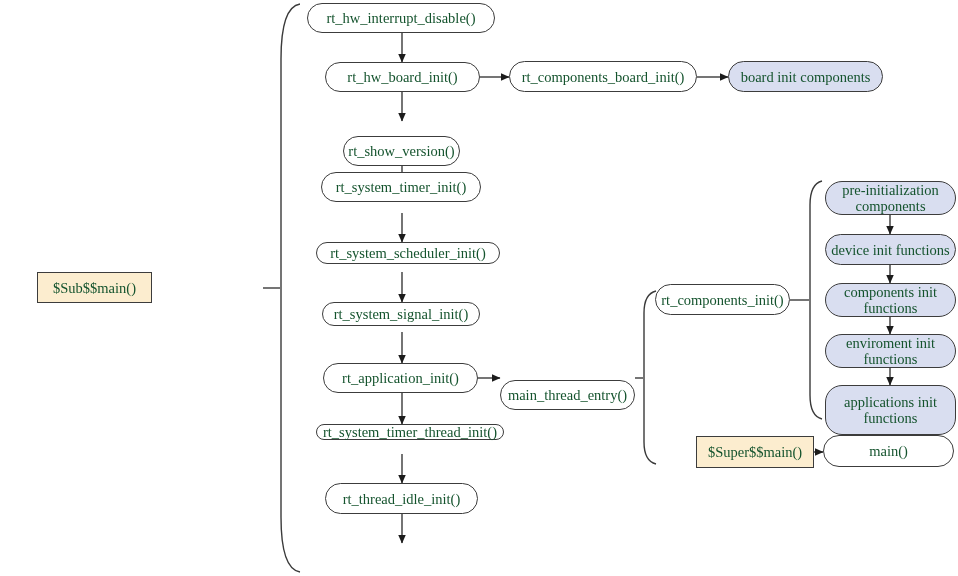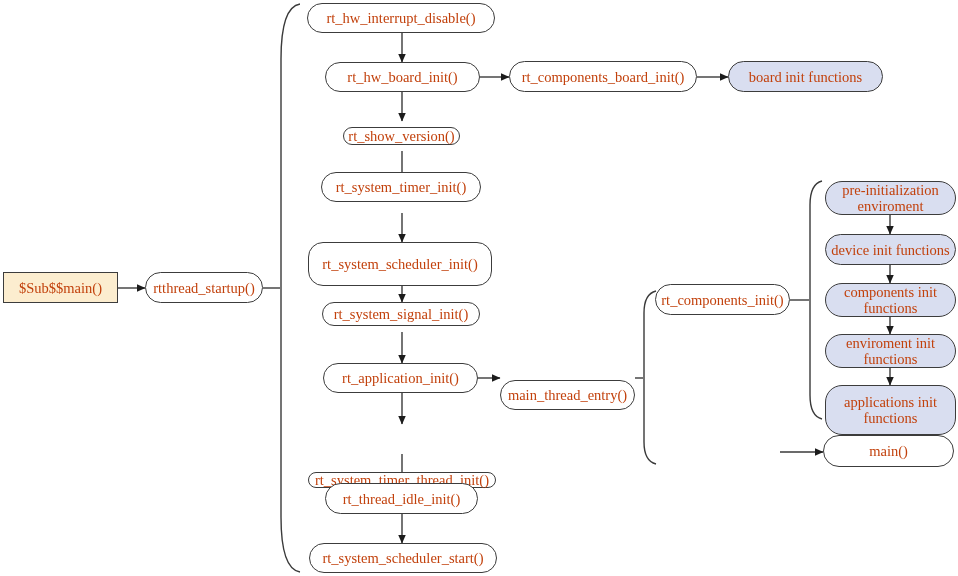--- a/index.html
+++ b/index.html
@@ -13,29 +13,29 @@
   #wires{position:absolute;left:0;top:0;width:958px;height:576px;}
   .node{
     position:absolute;
     box-sizing:border-box;
     display:flex;
     align-items:center;
     justify-content:center;
     text-align:center;
     font-size:14.5px;
     line-height:16px;
-    color:#c2410c;
+    color:#14532d;
     white-space:pre;
     background:#ffffff;
   }
   .stadium{border:1.5px solid #3c3c3c;border-radius:16px;}
   .rect{border:1.6px solid #3c3c3c;border-radius:0;}
   .fill-white{background:#ffffff;}
   .fill-blue{background:#d9def0;}
-  .fill-tan{background:#fcedcf;}
+  .fill-tan{background:#fcedcf;margin-left:34px;}
 </style>
 </head>
 <body>
 
 <div id="stage">
   <svg id="wires" width="958" height="576" viewBox="0 0 958 576">
     <defs>
       <marker id="arrow" markerWidth="9" markerHeight="8" refX="8.5" refY="4" orient="auto" markerUnits="userSpaceOnUse">
         <polygon points="0,0 9,4 0,8" fill="#1c1c1c"></polygon>
       </marker>
@@ -59,38 +59,37 @@
       <line x1="780" y1="452" x2="823" y2="452" stroke="#3a3a3a" stroke-width="1.4" marker-end="url(#arrow)"></line>
       <line x1="890" y1="215" x2="890" y2="234" stroke="#3a3a3a" stroke-width="1.4" marker-end="url(#arrow)"></line>
       <line x1="890" y1="265" x2="890" y2="283" stroke="#3a3a3a" stroke-width="1.4" marker-end="url(#arrow)"></line>
       <line x1="890" y1="317" x2="890" y2="334" stroke="#3a3a3a" stroke-width="1.4" marker-end="url(#arrow)"></line>
       <line x1="890" y1="368" x2="890" y2="385" stroke="#3a3a3a" stroke-width="1.4" marker-end="url(#arrow)"></line>
       <path d="M 300,4 Q 281,7 281,59 L 281,517 Q 281,569 300,572" fill="none" stroke="#3a3a3a" stroke-width="1.4"></path>
       <path d="M 656,291 Q 644,294 644,313 L 644,442 Q 644,461 656,464" fill="none" stroke="#3a3a3a" stroke-width="1.4"></path>
       <path d="M 822,181 Q 810,184 810,205 L 810,395 Q 810,416 822,419" fill="none" stroke="#3a3a3a" stroke-width="1.4"></path>
     </svg>
 <div class="node rect fill-tan" style="left: 3px; top: 272px; width: 115px; height: 31px;">$Sub$$main()</div>
-    <div class="node stadium fill-white" style="left: 145px; top: 272px; width: 118px; height: 31px; border-radius: 16px;">rtthread_startup()</div>
     <div class="node stadium fill-white" style="left: 307px; top: 3px; width: 188px; height: 30px; border-radius: 15px;">rt_hw_interrupt_disable()</div>
     <div class="node stadium fill-white" style="left: 325px; top: 62px; width: 155px; height: 30px; border-radius: 15px;">rt_hw_board_init()</div>
     <div class="node stadium fill-white" style="left: 509px; top: 61px; width: 188px; height: 31px; border-radius: 16px;">rt_components_board_init()</div>
-    <div class="node stadium fill-blue" style="left: 728px; top: 61px; width: 155px; height: 31px; border-radius: 16px;">board init functions</div>
-    <div class="node stadium fill-white" style="left: 343px; top: 127px; width: 117px; height: 18px; border-radius: 15px;">rt_show_version()</div>
+    <div class="node stadium fill-blue" style="left: 728px; top: 61px; width: 155px; height: 31px; border-radius: 16px;">board init components</div>
+    <div class="node stadium fill-white" style="left: 343px; top: 136px; width: 117px; height: 30px; border-radius: 15px;">rt_show_version()</div>
     <div class="node stadium fill-white" style="left: 321px; top: 172px; width: 160px; height: 30px; border-radius: 15px;">rt_system_timer_init()</div>
-    <div class="node stadium fill-white" style="left: 308px; top: 242px; width: 184px; height: 44px; border-radius: 15px;">rt_system_scheduler_init()</div>
+    <div class="node stadium fill-white" style="left: 316px; top: 242px; width: 184px; height: 22px; border-radius: 15px;">rt_system_scheduler_init()</div>
     <div class="node stadium fill-white" style="left: 322px; top: 302px; width: 158px; height: 24px; border-radius: 15px;">rt_system_signal_init()</div>
     <div class="node stadium fill-white" style="left: 323px; top: 363px; width: 155px; height: 30px; border-radius: 15px;">rt_application_init()</div>
     <div class="node stadium fill-white" style="left: 500px; top: 363px; width: 135px; height: 30px; border-radius: 15px; margin-top: 17px;">main_thread_entry()</div>
-    <div class="node stadium fill-white" style="left: 308px; top: 424px; width: 188px; height: 16px; border-radius: 15px; margin-top: 48px;">rt_system_timer_thread_init()</div>
+    <div class="node stadium fill-white" style="left: 316px; top: 424px; width: 188px; height: 16px; border-radius: 15px;">rt_system_timer_thread_init()</div>
     <div class="node stadium fill-white" style="left: 325px; top: 483px; width: 153px; height: 31px; border-radius: 16px;">rt_thread_idle_init()</div>
-    <div class="node stadium fill-white" style="left: 309px; top: 543px; width: 188px; height: 30px; border-radius: 15px;">rt_system_scheduler_start()</div>
     <div class="node stadium fill-white" style="left: 655px; top: 284px; width: 135px; height: 31px; border-radius: 16px;">rt_components_init()</div>
+    <div class="node rect fill-tan" style="left: 662px; top: 436px; width: 118px; height: 32px;">$Super$$main()</div>
     <div class="node stadium fill-white" style="left: 823px; top: 435px; width: 131px; height: 32px; border-radius: 16px;">main()</div>
     <div class="node stadium fill-blue" style="left: 825px; top: 181px; width: 131px; height: 34px; border-radius: 17px;">pre-initialization
-enviroment</div>
+components</div>
     <div class="node stadium fill-blue" style="left: 825px; top: 234px; width: 131px; height: 31px; border-radius: 16px;">device init functions</div>
     <div class="node stadium fill-blue" style="left: 825px; top: 283px; width: 131px; height: 34px; border-radius: 17px;">components init
 functions</div>
     <div class="node stadium fill-blue" style="left: 825px; top: 334px; width: 131px; height: 34px; border-radius: 17px;">enviroment init
 functions</div>
     <div class="node stadium fill-blue" style="left: 825px; top: 385px; width: 131px; height: 50px; border-radius: 17px;">applications init
 functions</div>
   </div>
 
 </body></html>

